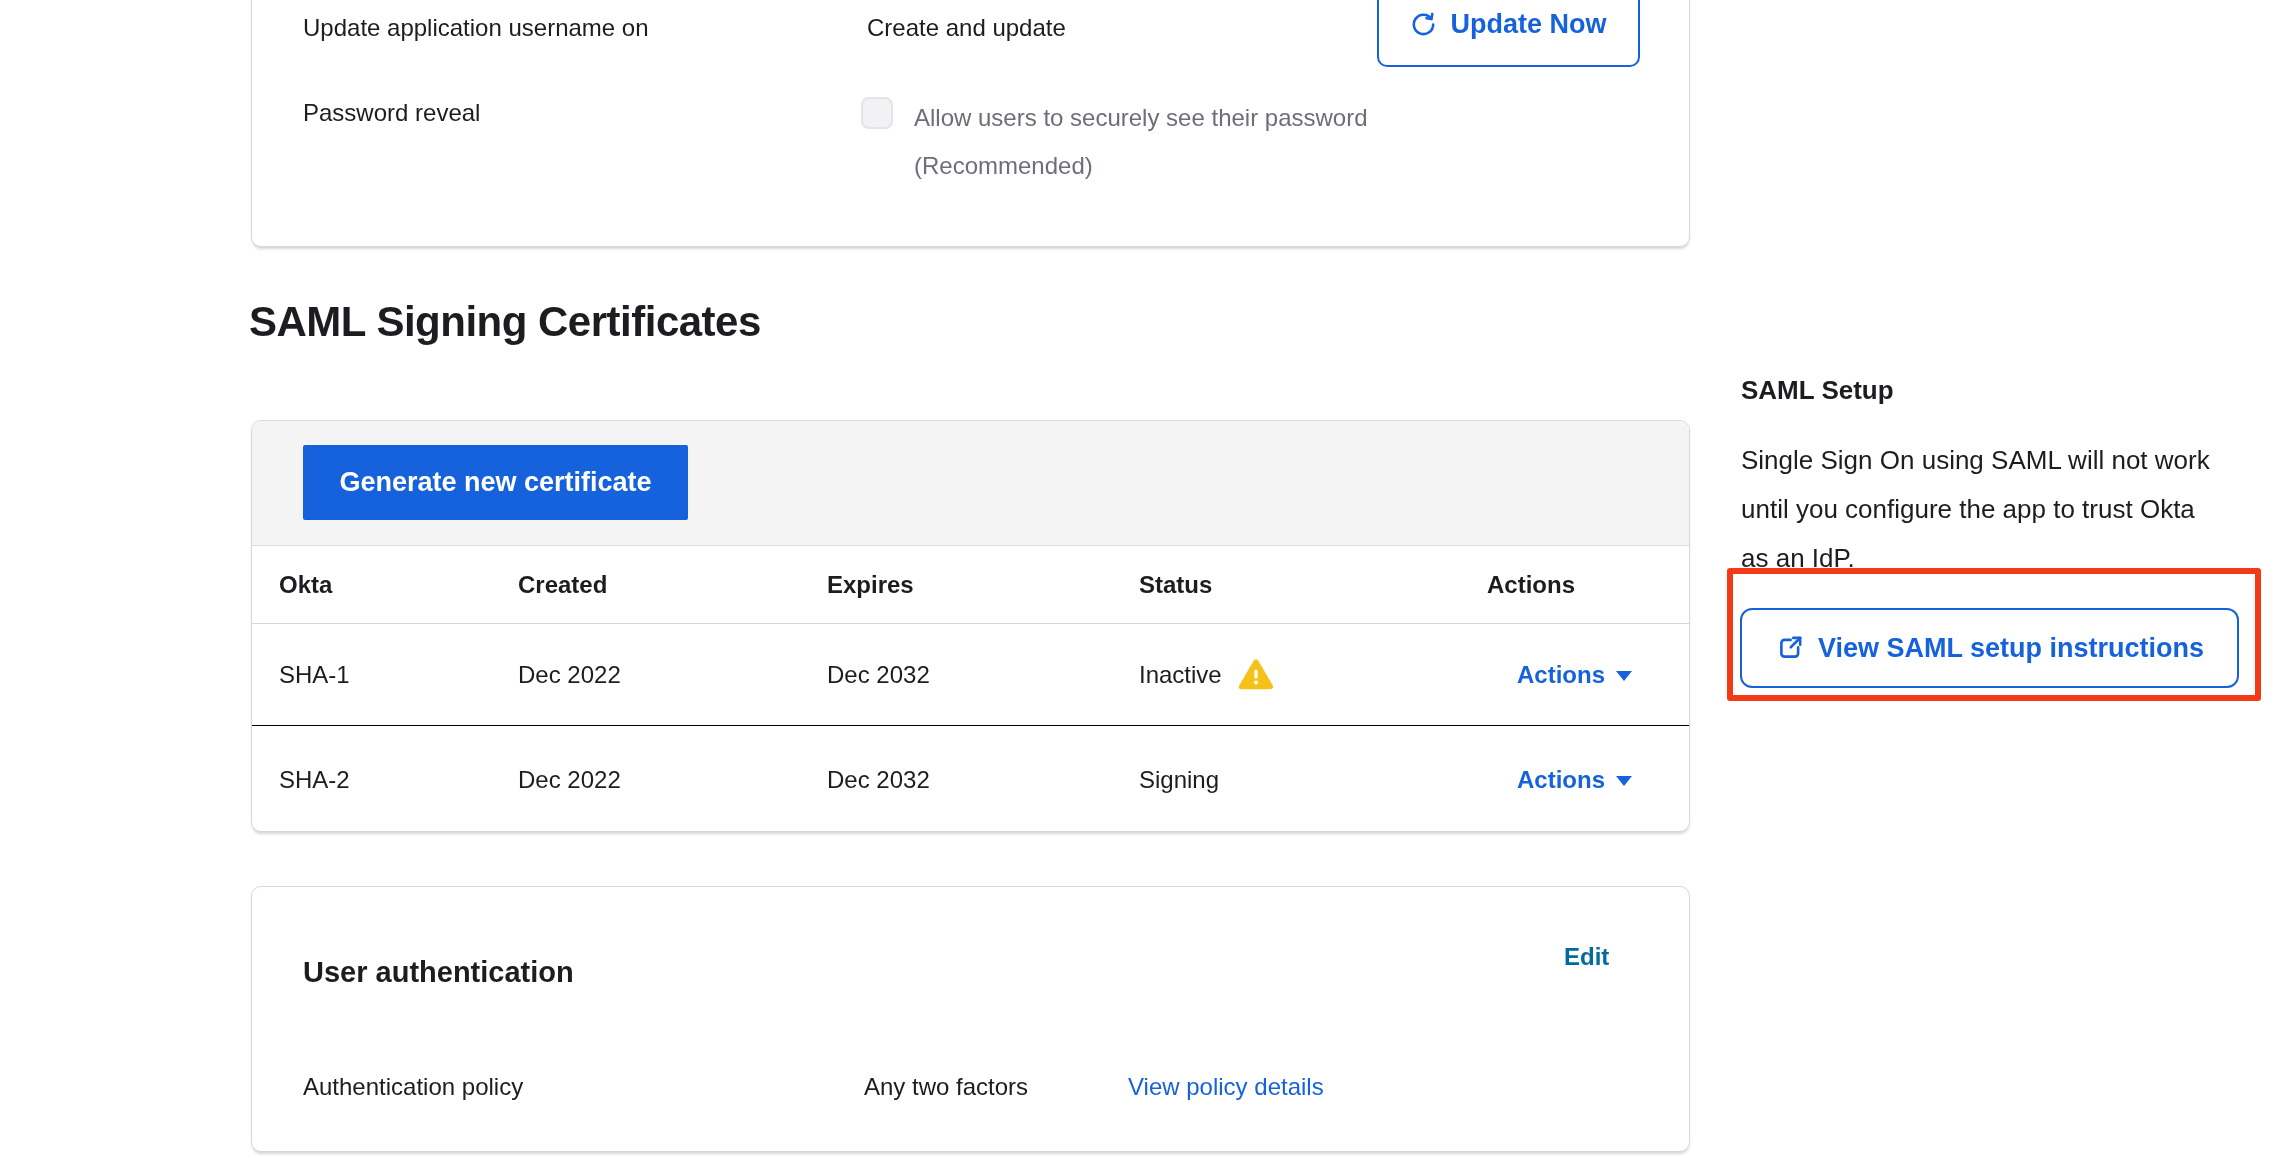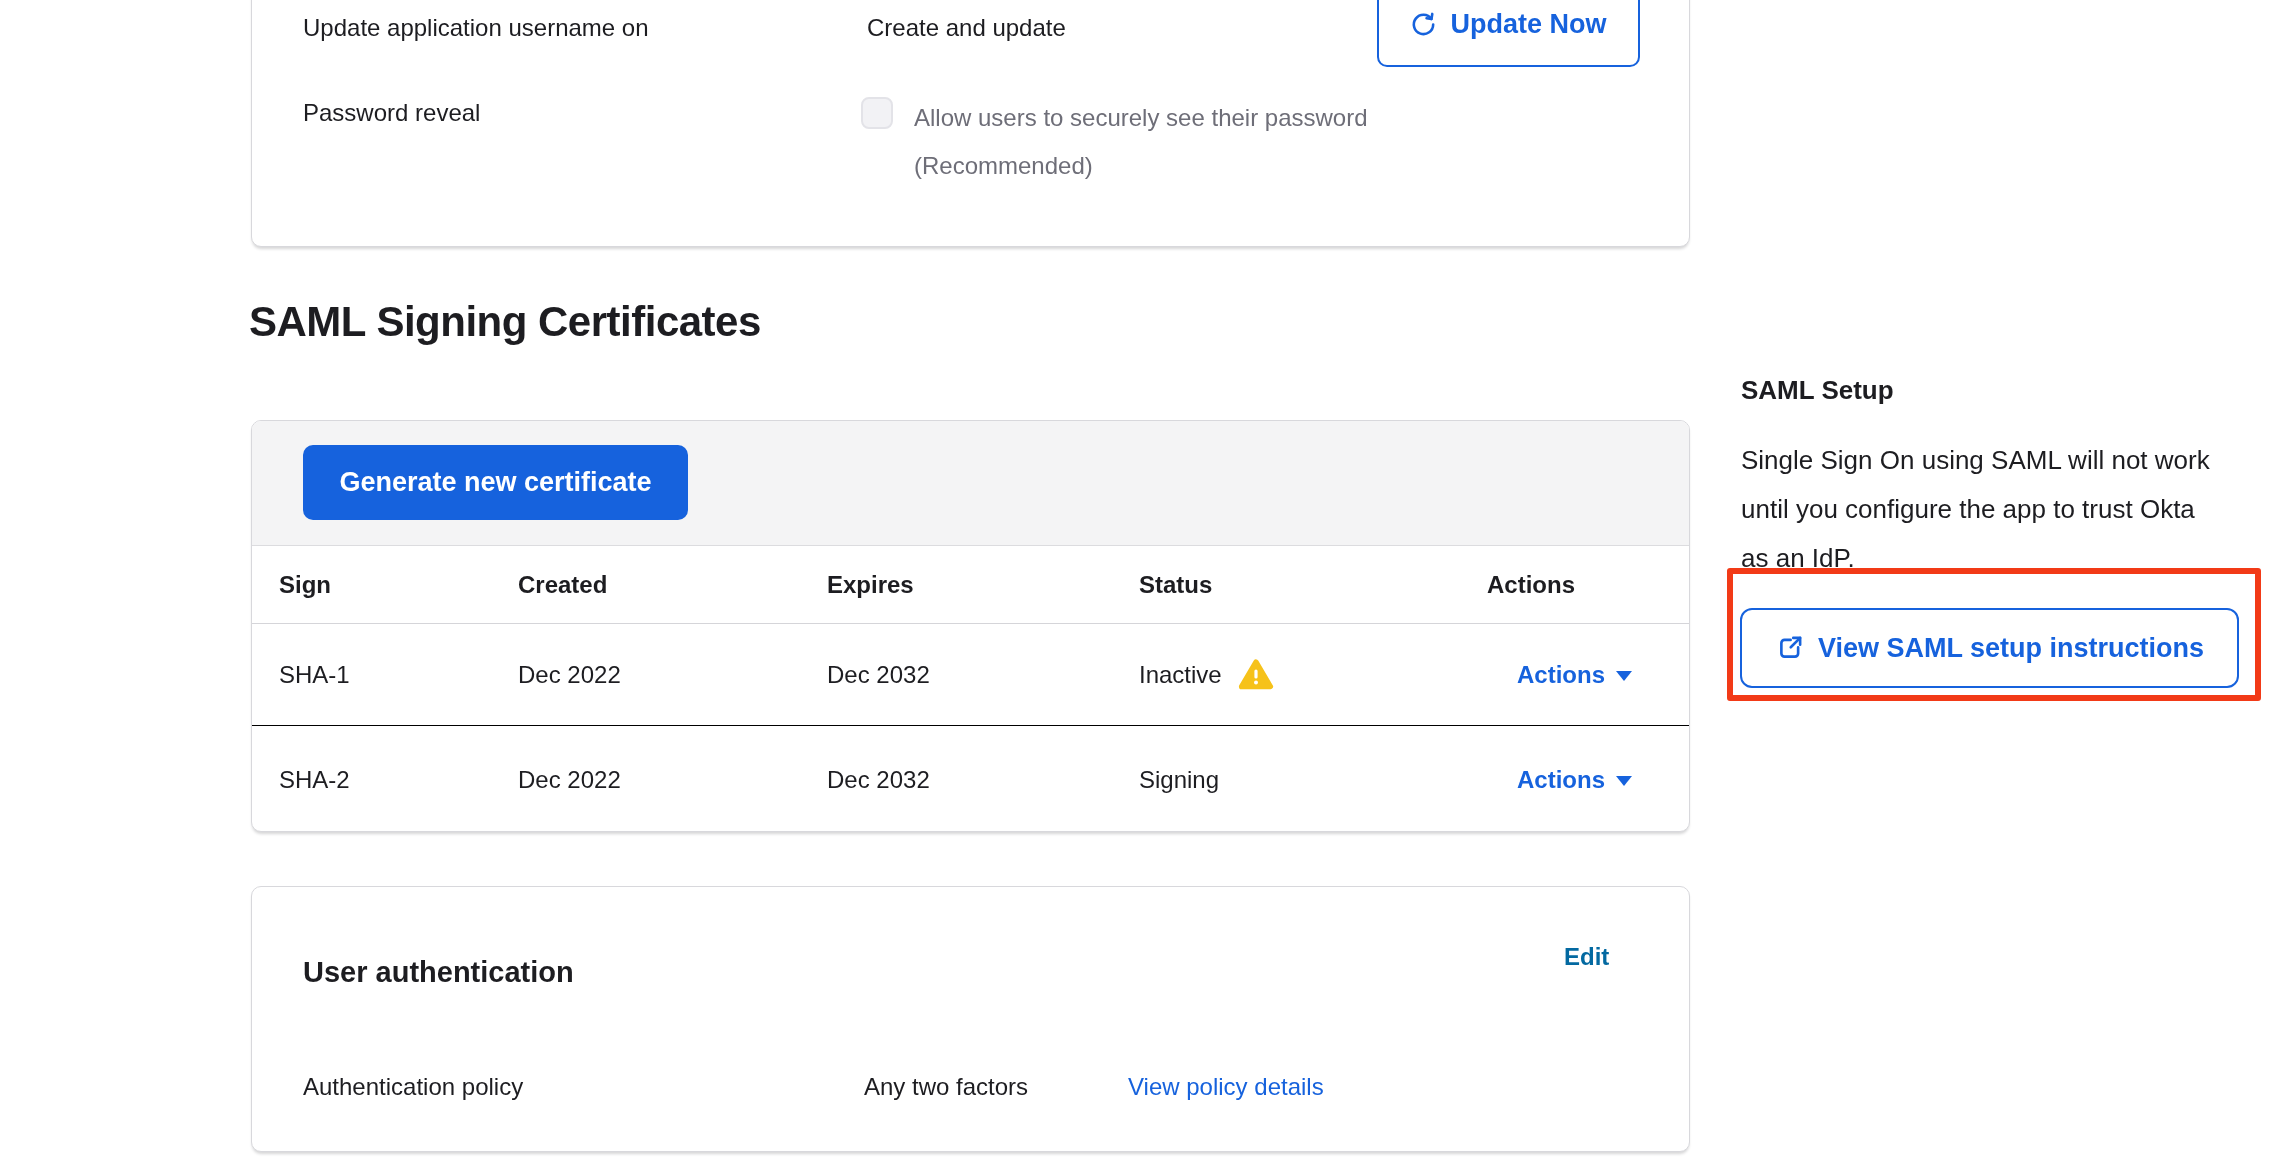--- a/index.html
+++ b/index.html
@@ -39,21 +39,21 @@
   }
 
   
   .cert-card{left:251px;top:420px;width:1439px;height:412px;}
   .cert-toolbar{
     position:absolute;left:0;top:0;right:0;height:125px;background:#f4f4f5;
     border-bottom:1px solid #dcdcdf;border-radius:9px 9px 0 0;box-sizing:border-box;
   }
   .btn-primary{
     position:absolute;left:51px;top:24px;width:385px;height:75px;
-    background:#1662dd;color:#ffffff;border:none;border-radius:10px;
+    background:#1662dd;color:#ffffff;border:none;border-radius:2px;
     font-size:27px;font-weight:bold;cursor:pointer;font-family:"Liberation Sans",sans-serif;
   }
   .trow{position:absolute;left:0;right:0;box-sizing:border-box;}
   .thead{top:125px;height:78px;border-bottom:1px solid #d5d5d9;}
   .r1{top:203px;height:102px;border-bottom:1px solid #000000;}
   .r2{top:305px;height:107px;}
   .cell{position:absolute;top:0;bottom:0;display:flex;align-items:center;font-size:24px;}
   .c-type{left:27px;}  .c-created{left:266px;} .c-expires{left:575px;}
   .c-status{left:887px;} .c-actions{left:1235px;} .c-actions-link{left:1265px;}
   .thead .cell{font-weight:bold;}
@@ -108,21 +108,21 @@
   </section>
 
   <h1 class="page-title">SAML Signing Certificates</h1>
 
   <section class="card cert-card">
     <div class="cert-toolbar">
       <button class="btn-primary">Generate new certificate</button>
     </div>
 
     <div class="trow thead">
-      <div class="cell c-type">Sign</div>
+      <div class="cell c-type">Okta</div>
       <div class="cell c-created">Created</div>
       <div class="cell c-expires">Expires</div>
       <div class="cell c-status">Status</div>
       <div class="cell c-actions">Actions</div>
     </div>
 
     <div class="trow r1">
       <div class="cell c-type">SHA-1</div>
       <div class="cell c-created">Dec 2022</div>
       <div class="cell c-expires">Dec 2032</div>

